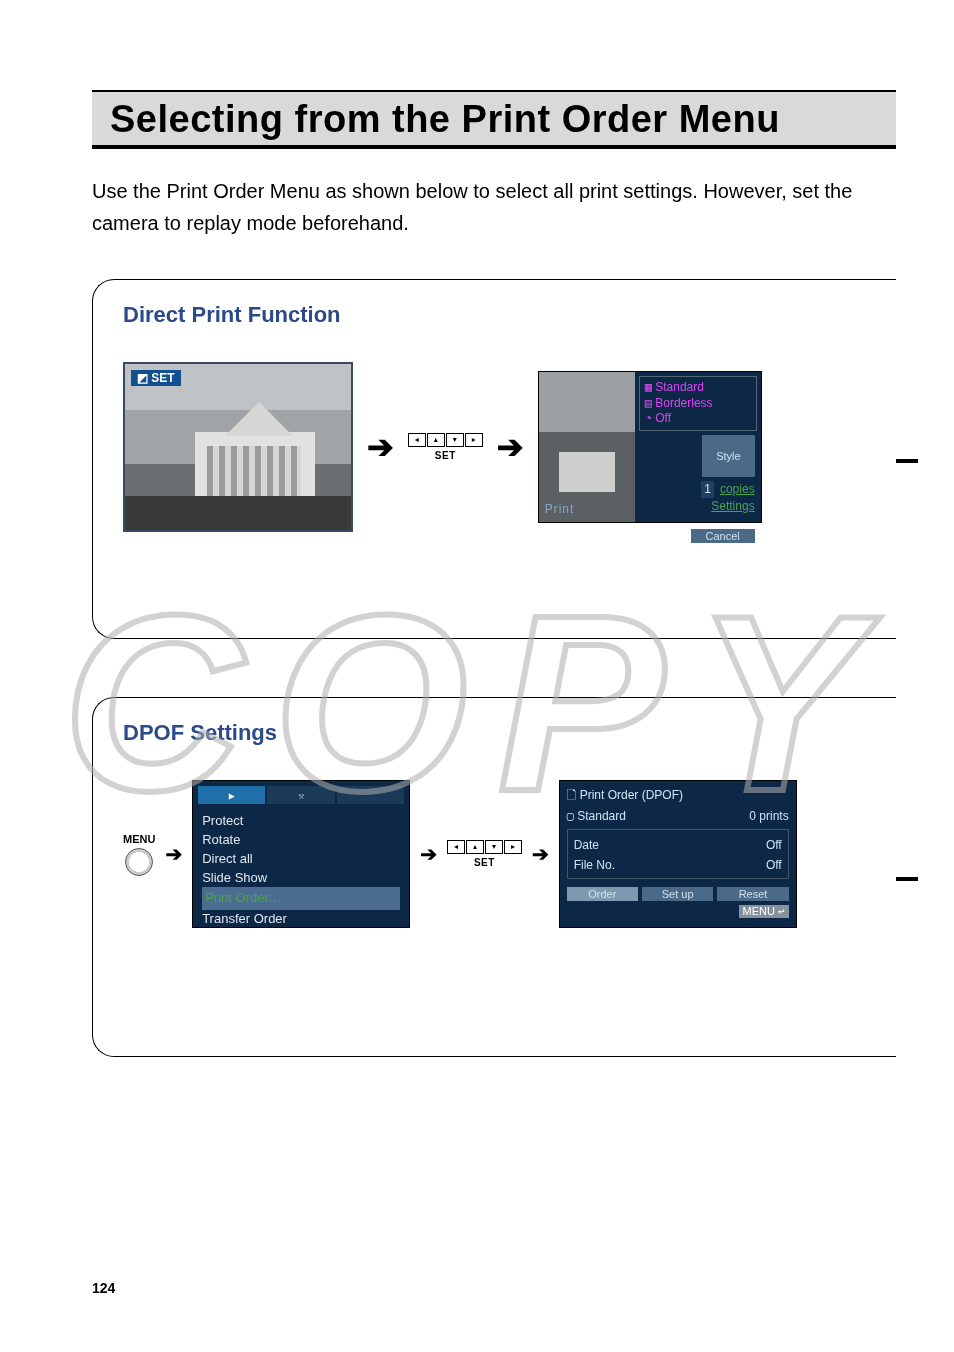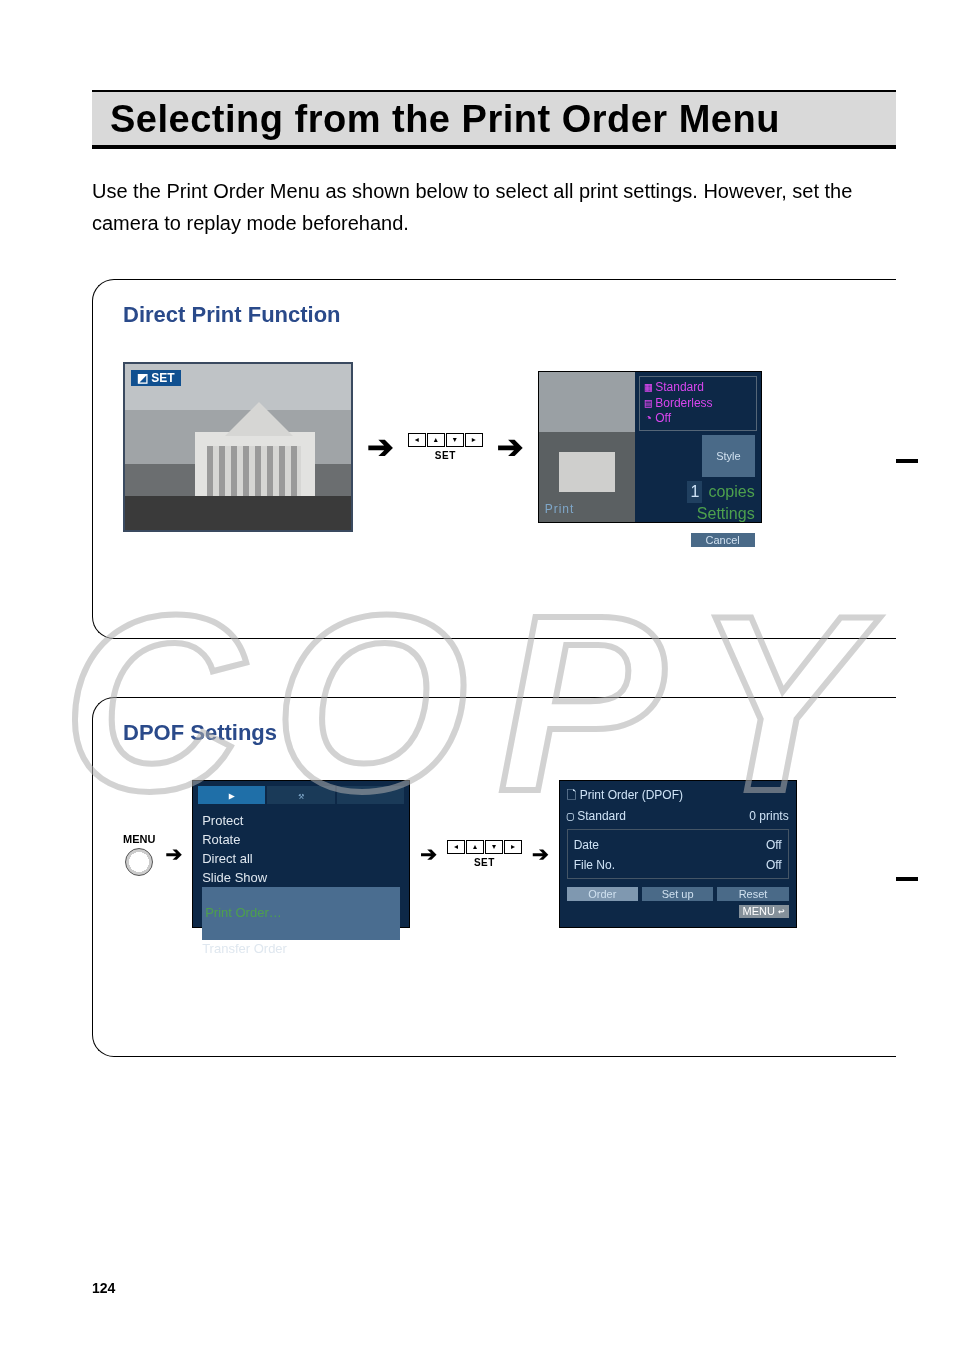--- a/index.html
+++ b/index.html
@@ -177,25 +177,26 @@
     line-height: 1.3;
   }
   .lcd.printopts .style-btn {
     margin: 4px 6px 0 auto;
     background: #4a6a88;
     color: #d0e0ef;
     padding: 15px 14px;
     font-size: 11px;
   }
   .lcd.printopts .list {
-    margin: 4px 6px 4px 0;
+    margin: 4px 6px 12px 0;
     text-align: right;
     color: #4da04d;
     line-height: 1.4;
-    font-size: 16px;
+    font-size: 12px;
+    text-decoration: underline;
   }
   .lcd.printopts .list .copies .num {
     display:inline-block;
     background:#204060;
     padding:0 3px;
     margin-right:6px;
     color:#cfe3f6;
   }
   .lcd.printopts .cancel-btn {
     margin: 3px 6px 0 auto;
@@ -239,21 +240,21 @@
     margin-top:4px;
     padding: 2px 6px;
     font-size: 13px;
     color:#dfe7ef;
     line-height: 1.45;
     font-family: "Arial Narrow", Arial, monospace;
   }
   .lcd.playmenu .items .sel {
     background:#4a6d90;
     display:block;
-    padding: 17px 3px;
+    padding: 2px 3px;
     color:#4da04d;
   }
   .lcd.dpof {
     width: 238px; height: 148px;
     padding: 5px 7px;
     font-size: 12px;
   }
   .lcd.dpof .header { font-size: 12px; color:#cfe3f6;}
   .lcd.dpof .row { display:flex; justify-content:space-between; margin-top:2px;}
   .lcd.dpof .box { border:1px solid #456; padding: 4px 6px; margin-top:6px; line-height:1.5;}

